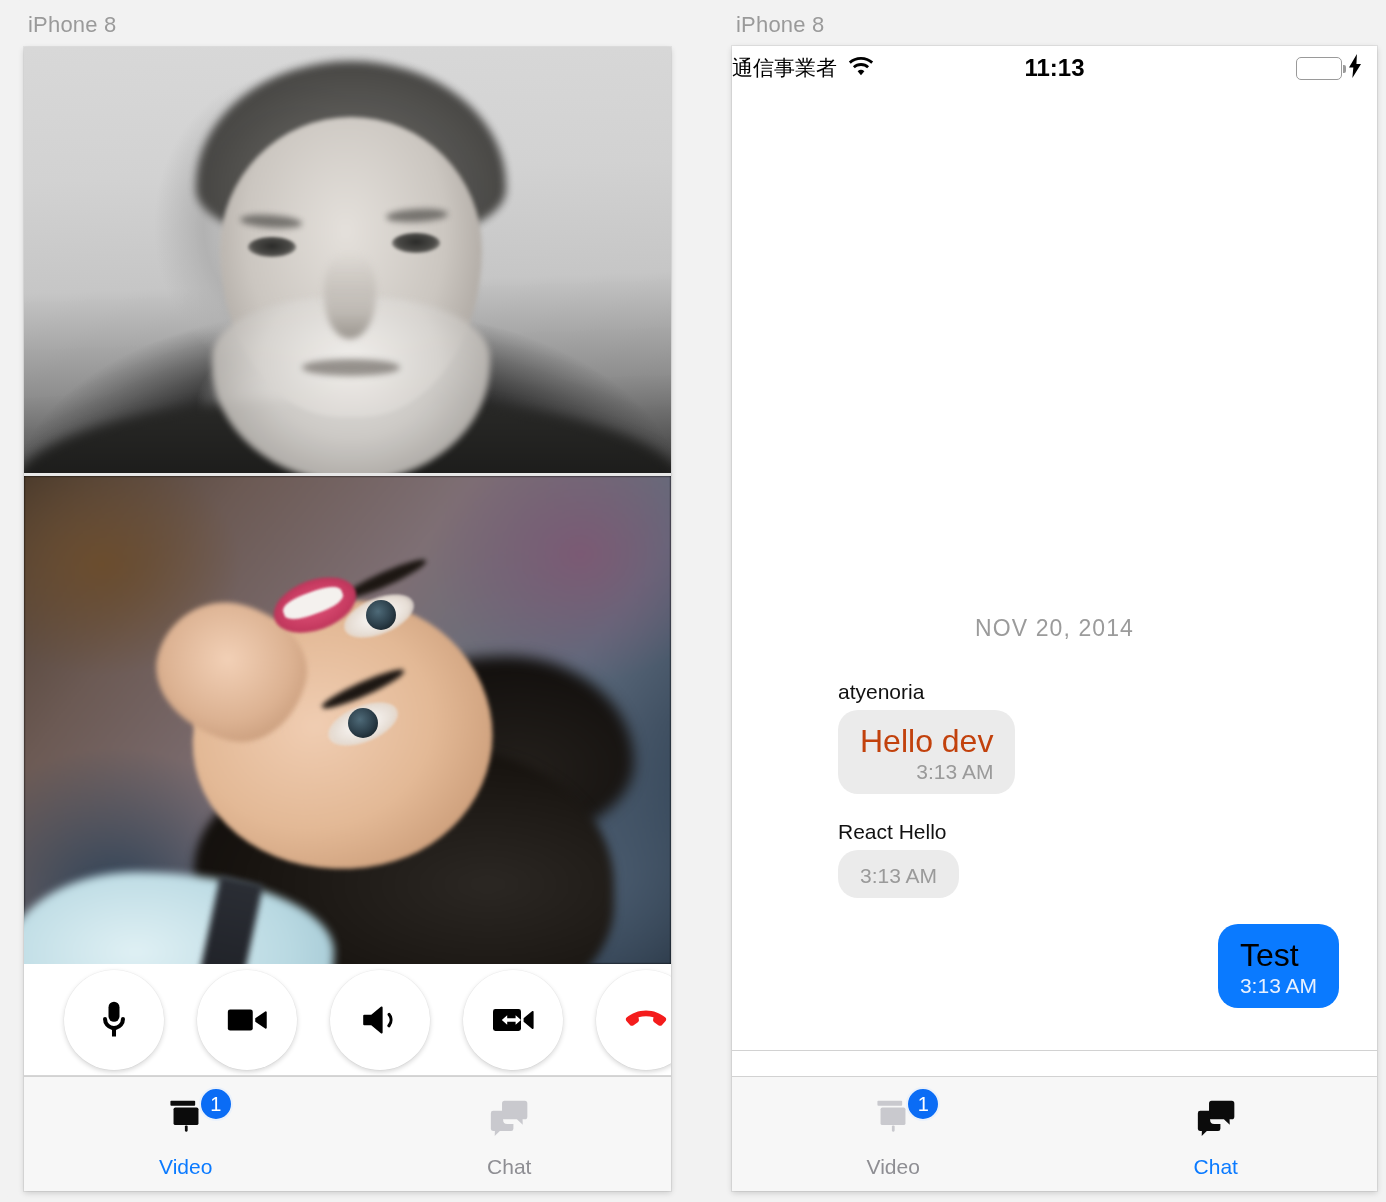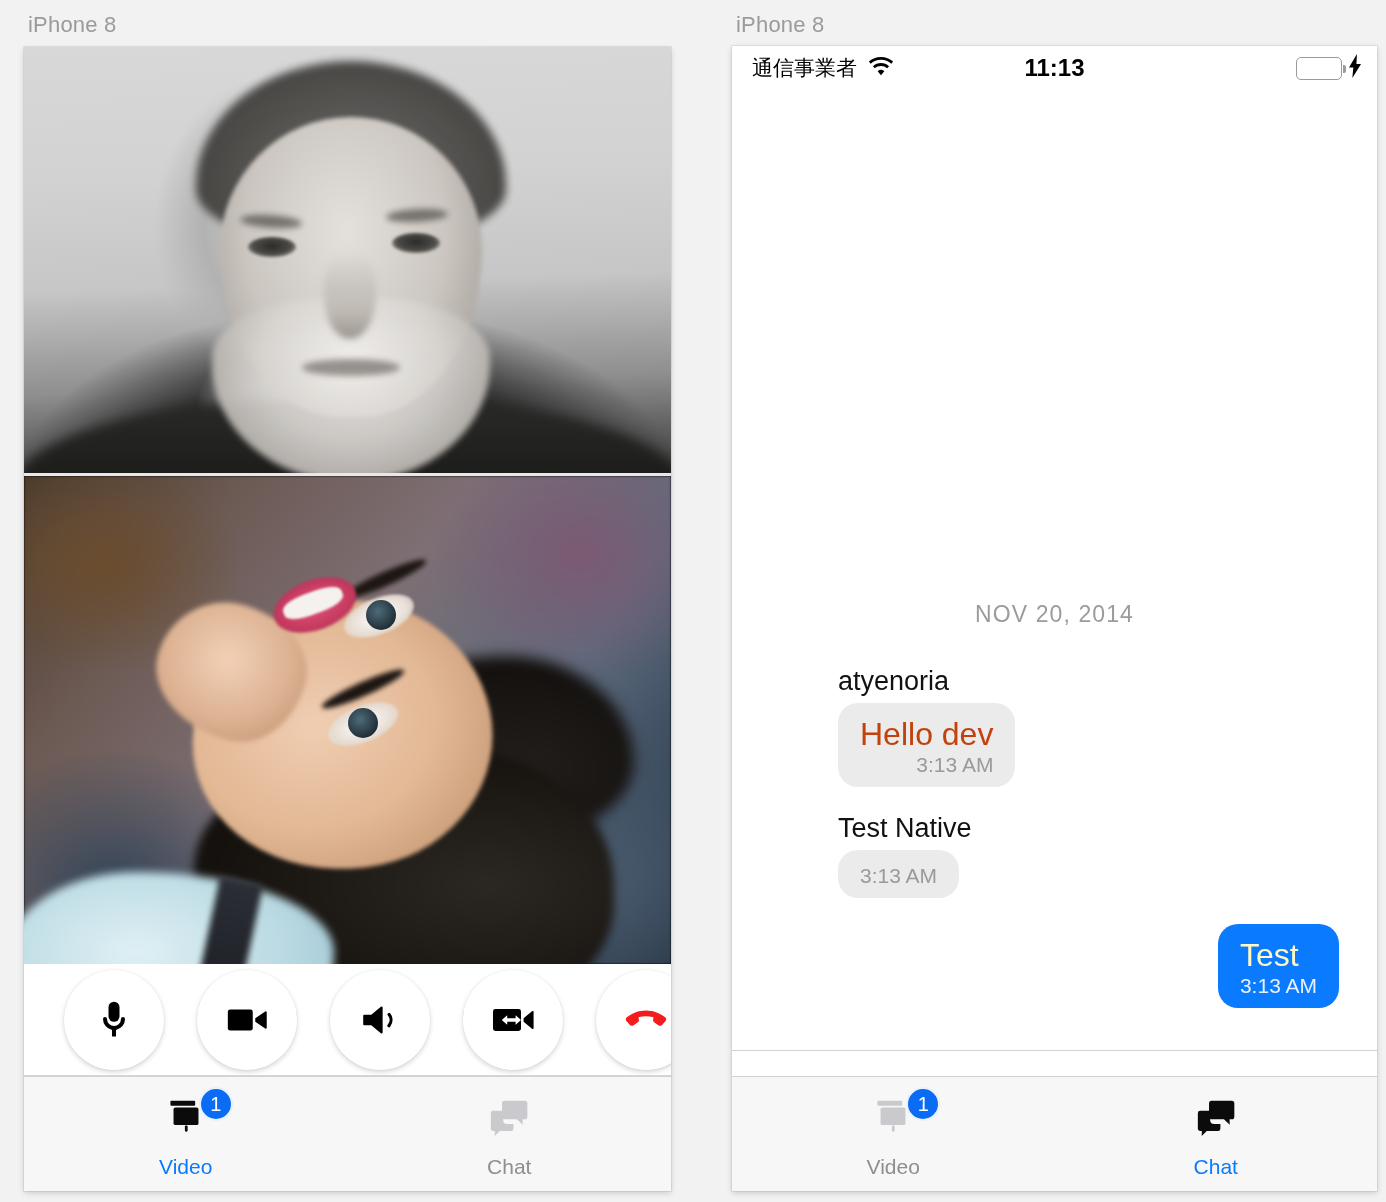--- a/index.html
+++ b/index.html
@@ -333,21 +333,21 @@
 
   
   .status-bar {
     position: absolute;
     left: 0; top: 0;
     width: 100%;
     height: 44px;
     background: #ffffff;
     display: flex;
     align-items: center;
-    padding: 0 20px;
+    padding: 0 0;
   }
   .sb-left {
     display: flex;
     align-items: center;
     gap: 10px;
   }
   .sb-carrier {
     font-size: 21px;
     color: #000;
     font-family: "Liberation Sans", sans-serif;
@@ -406,41 +406,41 @@
     font-size: 23px;
     letter-spacing: 1.1px;
     color: #9b9b9b;
     margin-bottom: 38px;
     font-family: "Liberation Sans", sans-serif;
   }
   .msg-row { display: flex; flex-direction: column; margin-bottom: 26px; }
   .msg-row.incoming { align-items: flex-start; padding-left: 82px; }
   .msg-row.outgoing { align-items: flex-end; padding-right: 14px; }
   .msg-author {
-    font-size: 27px;
+    font-size: 21px;
     color: #111;
     margin-bottom: 6px;
     font-family: "Liberation Sans", sans-serif;
   }
   .bubble {
     border-radius: 20px;
     padding: 14px 22px 10px 22px;
     max-width: 430px;
     display: flex;
     flex-direction: column;
   }
   .bubble.in  { background: #ebebeb; }
   .bubble.out { background: #0a7aff; }
   .bubble-text {
     font-size: 32px;
     line-height: 1.12;
     font-family: "Liberation Sans", sans-serif;
   }
   .bubble.in  .bubble-text { color: #c2410c; }
-  .bubble.out .bubble-text { color: #fef9c3; }
+  .bubble.out .bubble-text { color: #000000; }
   .bubble-time {
     font-size: 21px;
     text-align: right;
     font-family: "Liberation Sans", sans-serif;
   }
   .bubble.in  .bubble-time { color: #9a9a9a; }
   .bubble.out .bubble-time { color: #e8f1ff; }
 
   .composer {
     position: absolute;
@@ -619,21 +619,21 @@
 
       <div class="msg-row incoming">
         <div class="msg-author">atyenoria</div>
         <div class="bubble in">
           <div class="bubble-text">Hello dev</div>
           <div class="bubble-time">3:13 AM</div>
         </div>
       </div>
 
       <div class="msg-row incoming">
-        <div class="msg-author">Test Native</div>
+        <div class="msg-author">React Hello</div>
         <div class="bubble in">
           <div class="bubble-time">3:13 AM</div>
         </div>
       </div>
 
       <div class="msg-row outgoing">
         <div class="bubble out">
           <div class="bubble-text">Test</div>
           <div class="bubble-time">3:13 AM</div>
         </div>

